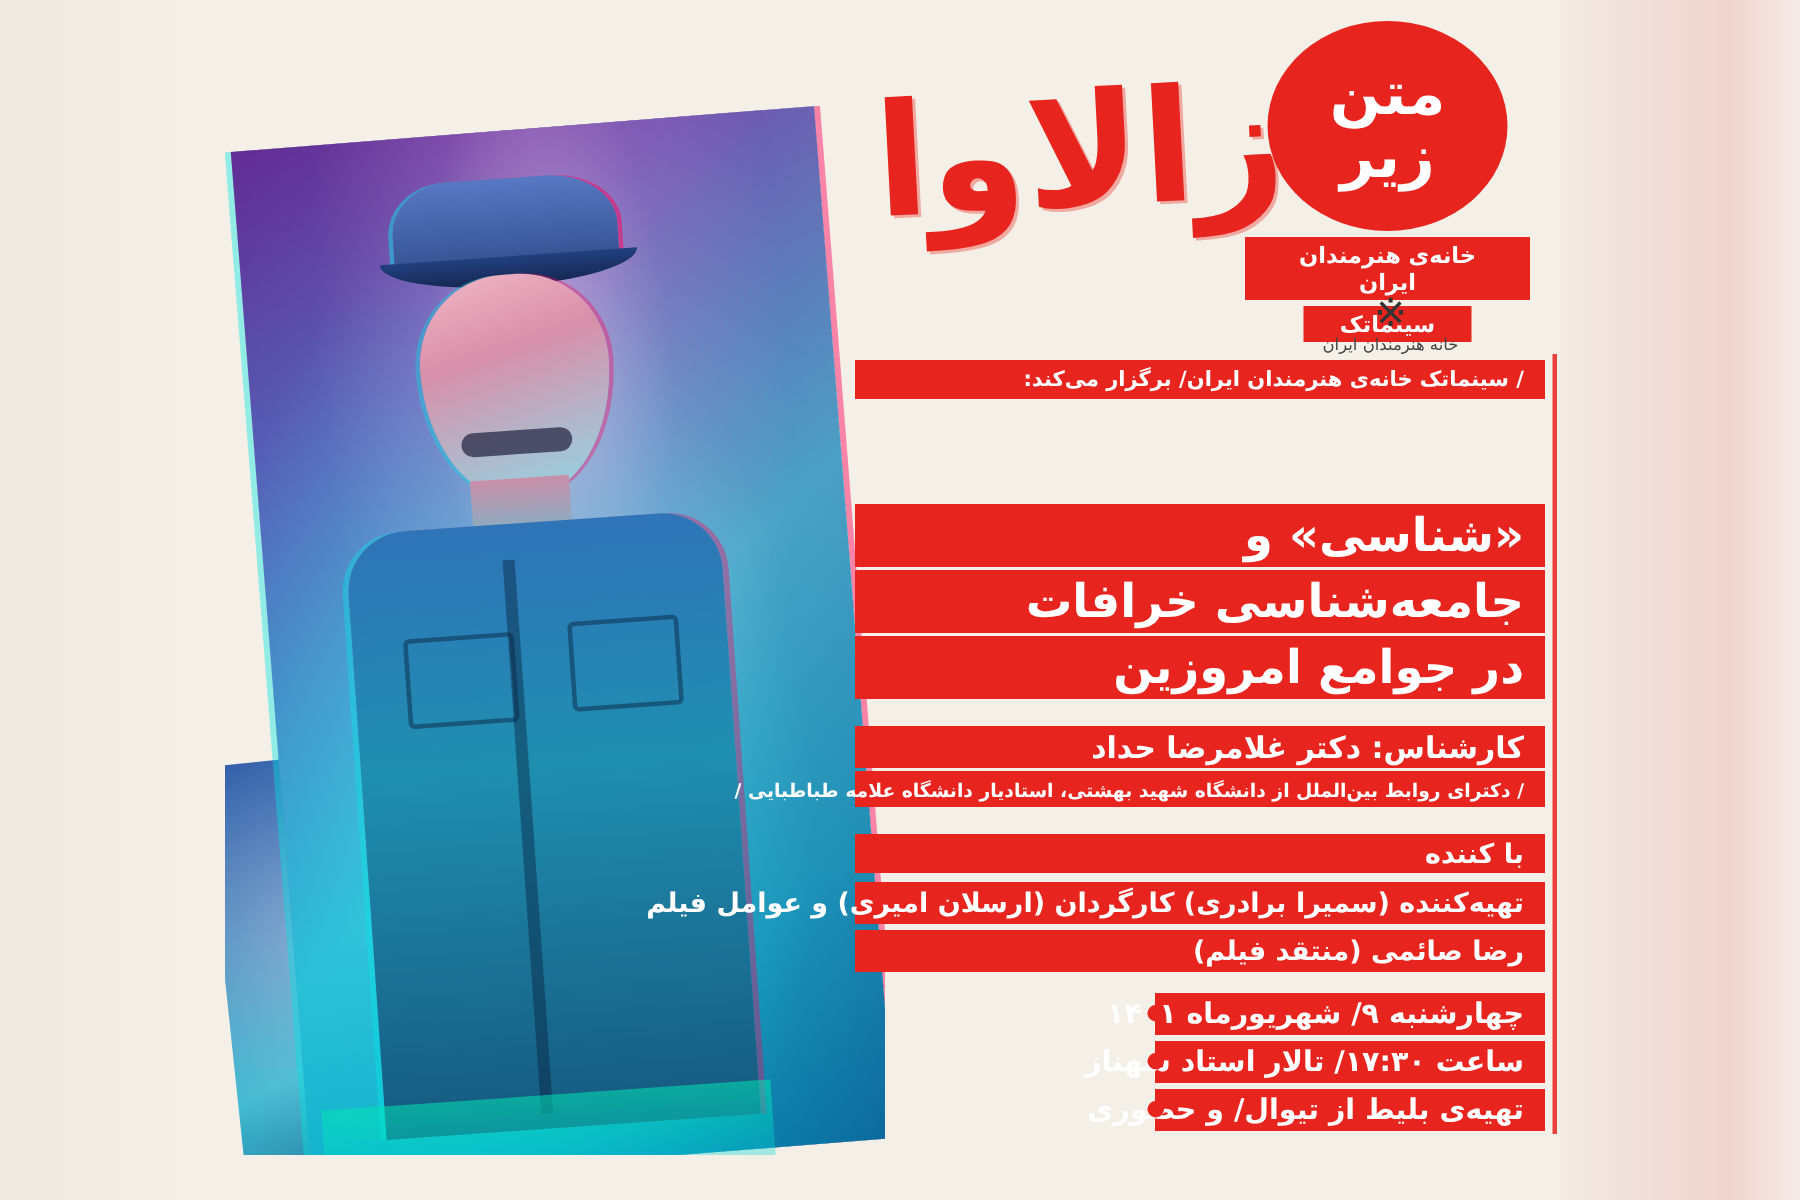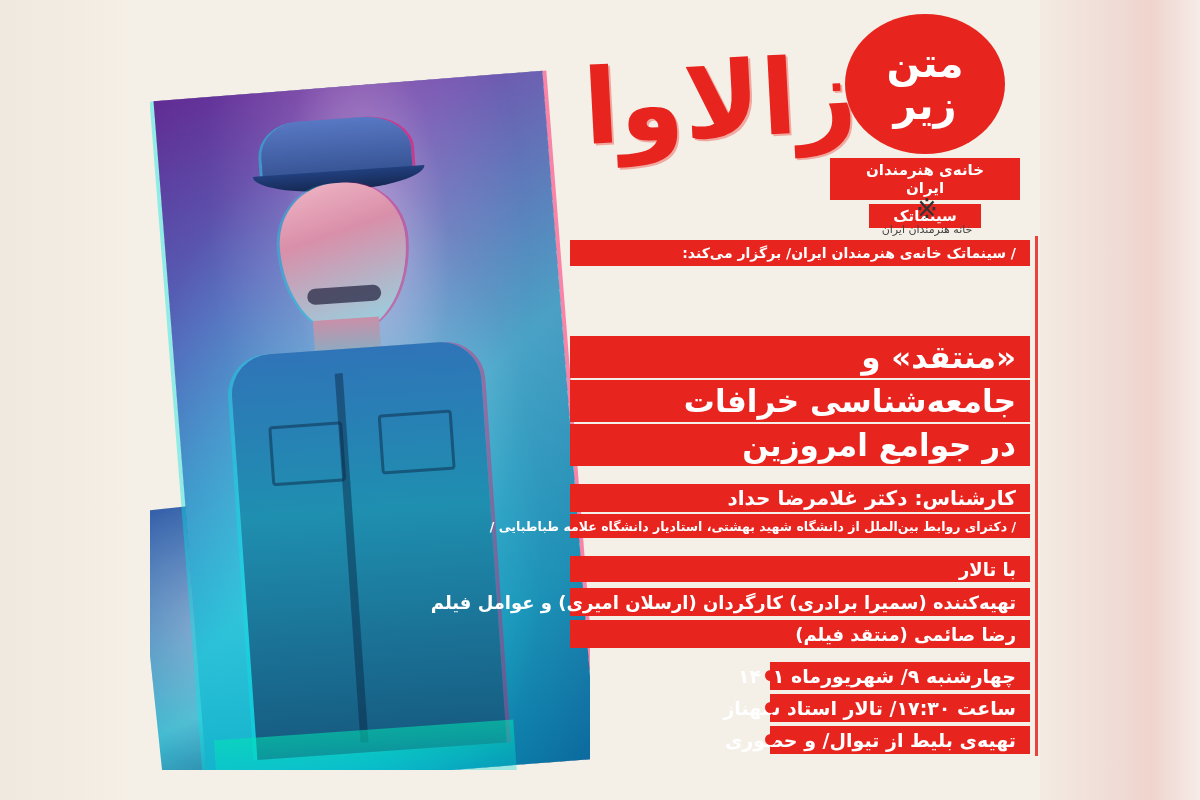--- a/index.html
+++ b/index.html
@@ -353,28 +353,28 @@
     <div class="logo-marks">
       <div class="mark-glyph">※</div>
       <div class="mark-cap">خانه هنرمندان ایران</div>
       <div class="mark-tiwall">تیوال</div>
     </div>
 
     <div class="v-rule"></div>
 
     <div class="bar thin b-presenter">/ سینماتک خانه‌ی هنرمندان ایران/ برگزار می‌کند:</div>
 
-    <div class="bar big b-title1">«منتقد» و</div>
+    <div class="bar big b-title1">«شناسی» و</div>
     <div class="bar big b-title2">جامعه‌شناسی خرافات</div>
     <div class="bar big b-title3">در جوامع امروزین</div>
 
     <div class="bar b-expert">کارشناس: دکتر غلامرضا حداد</div>
     <div class="bar b-expbio">/ دکترای روابط بین‌الملل از دانشگاه شهید بهشتی، استادیار دانشگاه علامه طباطبایی /</div>
 
-    <div class="bar b-with">با تالار</div>
+    <div class="bar b-with">با کننده</div>
     <div class="bar b-credits">تهیه‌کننده (سمیرا برادری) کارگردان (ارسلان امیری) و عوامل فیلم</div>
     <div class="bar b-critic">رضا صائمی (منتقد فیلم)</div>
 
     <div class="bar b-date">چهارشنبه ۹/ شهریورماه ۱۴۰۱</div>
     <div class="bar b-time">ساعت ۱۷:۳۰/ تالار استاد شهناز</div>
     <div class="bar b-ticket">تهیه‌ی بلیط از تیوال/ و حضوری</div>
 
     <div class="bullet d1"></div>
     <div class="bullet d2"></div>
     <div class="bullet d3"></div>

